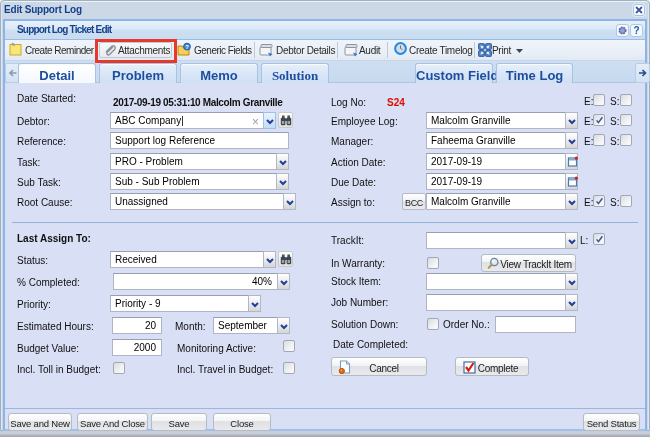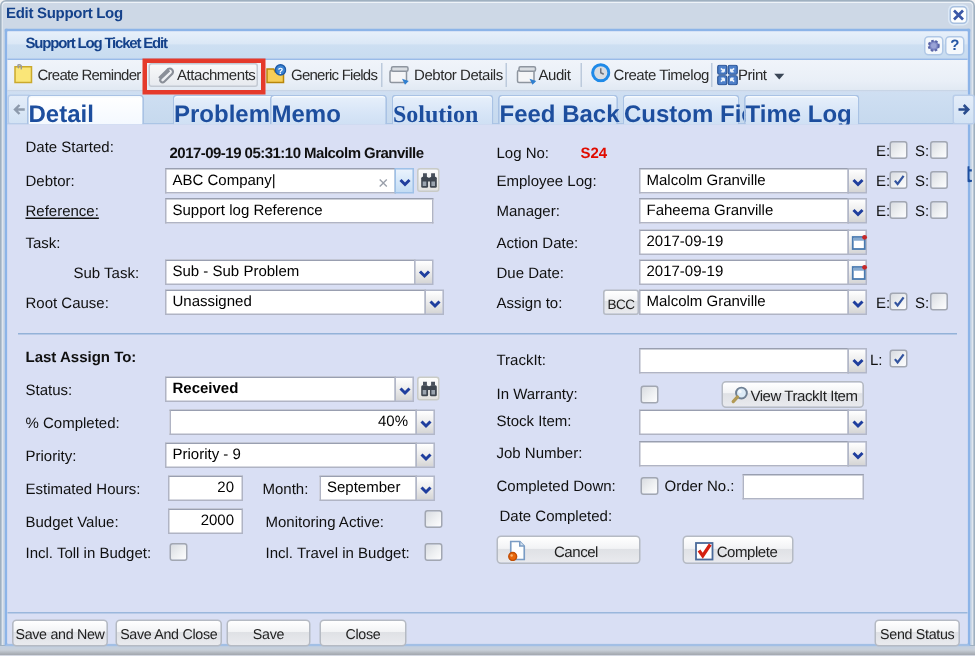--- a/index.html
+++ b/index.html
@@ -30,21 +30,21 @@
 .tbtxt { position:absolute; top:5px; color:#2a2a2a; letter-spacing:-0.3px; white-space:nowrap; }
 .tsep { position:absolute; top:2px; width:1px; height:16px; background:#bccadc; }
 .redrect { position:absolute; left:95px; top:39px; width:82px; height:24px;
   border:3px solid #e53a2b; z-index:50; }
 .attbtn { position:absolute; left:94px; top:2px; width:73px; height:16px;
   background:linear-gradient(180deg,#f8f9fa,#e7eaef); border:1px solid #c3c9d2; border-radius:2px; }
 .tabbar { position:absolute; left:0; top:40px; width:640px; height:22px;
   background:linear-gradient(180deg,#cfdff2,#c6d9ee); border-bottom:1px solid #abc5e5; }
 .tab { position:absolute; top:2px; height:20px; border:1px solid #a9c2e4; border-bottom:none;
   border-radius:3px 3px 0 0; background:linear-gradient(180deg,#e7f0fb 0%,#d7e5f7 60%,#cfe0f4 100%);
-  color:#1d4e9e; font-weight:bold; padding-top:4px; font-size:16px; white-space:nowrap;
+  color:#1d4e9e; font-weight:bold; text-align:center; padding-top:4px; font-size:13px; white-space:nowrap;
   box-shadow:inset 0 1px 0 #f6fafd; }
 .tab.active { background:linear-gradient(180deg,#ffffff 0%,#f4f9ff 100%); height:20px; }
 .scroller { position:absolute; top:2px; width:16px; height:20px; }
 .body { position:absolute; left:0; top:62px; width:640px; height:325px; background:#d9dff4; }
 .lbl { position:absolute; color:#101010; font-size:10px; white-space:nowrap; }
 .bold { font-weight:bold; }
 .field { position:absolute; height:17px; background:#fff; border:1px solid #b0b4c4; border-top-color:#999fb0; }
 .field .txt { position:absolute; left:4px; top:2px; font-size:10px; color:#000; white-space:nowrap; }
 .trigger { position:absolute; top:-1px; right:-13px; width:13px; height:17px;
   background:linear-gradient(180deg,#ffffff 0%,#eeeeee 45%,#d5d5d5 100%);
@@ -152,24 +152,23 @@
       </svg>
  </div>
 
  <div class="tabbar">
    <div class="scroller" style="left:0; background:linear-gradient(180deg,#e4edf9,#d2e2f4); border:1px solid #b9cde9; border-radius:2px;">
         <svg width="14" height="18">
           <path d="M10.5 9 L4.5 9 M7 6 L4 9 L7 12" stroke="#8d9aac" stroke-width="1.6" fill="none"></path>
         </svg>
       </div>
    <div class="tab active" style="left:13px; width:78px;">Detail</div>
-   <div class="tab" style="left:94px; width:78px;margin-left:16px;">Problem</div>
+   <div class="tab" style="left:94px; width:78px;">Problem</div>
    <div class="tab" style="left:175px; width:78px;">Memo</div>
    <div class="tab" style="left:256px; width:68px;font-family:Liberation Serif, serif;">Solution</div>
-   <div class="tab" style="left:327px; width:80px;">Feed Back</div>
    <div class="tab" style="left:410px; width:78px;">Custom Fields</div>
    <div class="tab" style="left:491px; width:77px;">Time Log</div>
    <div class="tab" style="left:571px; width:58px;margin-top:40px;">Checklist</div>
    <div class="scroller" style="left:630px; width:15px; background:linear-gradient(180deg,#e4edf9,#d2e2f4); border:1px solid #b9cde9; border-radius:2px;">
         <svg width="13" height="18">
           <path d="M3 9 L9 9 M6.5 6 L9.5 9 L6.5 12" stroke="#2b4d8e" stroke-width="1.7" fill="none"></path>
         </svg>
       </div>
  </div>
 
@@ -193,28 +192,36 @@
           <rect x="2" y="0.5" width="2.6" height="2.5" fill="#4a525c"></rect>
           <rect x="7.4" y="0.5" width="2.6" height="2.5" fill="#4a525c"></rect>
           <rect x="0.8" y="2.8" width="4.6" height="7.4" rx="1" fill="#3e464f"></rect>
           <rect x="6.6" y="2.8" width="4.6" height="7.4" rx="1" fill="#3e464f"></rect>
           <rect x="4.8" y="3.4" width="2.4" height="2.6" fill="#3e464f"></rect>
           <rect x="1.8" y="6" width="2.4" height="3" fill="#9aa4ae"></rect>
           <rect x="7.6" y="6" width="2.4" height="3" fill="#9aa4ae"></rect>
         </svg>
       </div>
 
-  <div class="lbl" style="left:12px; top:53px;text-decoration:underline;">Reference:</div>
+  <div class="lbl" style="left:12px; top:53px;">Reference:</div>
   <div class="field" style="left:105px; top:49px; width:179px;">
         <span class="txt">Support log Reference</span>
       </div>
 
   <div class="lbl" style="left:12px; top:74px;">Task:</div>
-
-  <div class="lbl" style="left:12px; top:94px;margin-left:32px;">Sub Task:</div>
+  <div class="field" style="left:105px; top:70px; width:167px;">
+        <span class="txt">PRO - Problem</span>
+        <div class="trigger">
+          <svg width="12" height="15" viewBox="0 0 12 15">
+            <path d="M3 7 L6 10 L9 7" stroke="#1f3e9e" stroke-width="2" fill="none"></path>
+          </svg>
+        </div>
+      </div>
+
+  <div class="lbl" style="left:12px; top:94px;">Sub Task:</div>
   <div class="field" style="left:105px; top:90px; width:167px;">
         <span class="txt">Sub - Sub Problem</span>
         <div class="trigger">
           <svg width="12" height="15" viewBox="0 0 12 15">
             <path d="M3 7 L6 10 L9 7" stroke="#1f3e9e" stroke-width="2" fill="none"></path>
           </svg>
         </div>
       </div>
 
   <div class="lbl" style="left:12px; top:114px;">Root Cause:</div>
@@ -307,21 +314,21 @@
         </svg>
       </div>
   <div class="lbl" style="left:605px; top:114px;">S:</div>
   <div class="cb" style="left:615px; top:112px;"></div>
 
   <div class="sep" style="left:7px; top:139px; width:626px;"></div>
 
   <div class="lbl bold" style="left:12px; top:150px;">Last Assign To:</div>
 
   <div class="lbl" style="left:12px; top:172px;">Status:</div>
-  <div class="field" style="left:105px; top:168px; width:154px;font-weight:bold;">
+  <div class="field" style="left:105px; top:168px; width:154px;">
         <span class="txt">Received</span>
         <div class="trigger">
           <svg width="12" height="15" viewBox="0 0 12 15">
             <path d="M3 7 L6 10 L9 7" stroke="#1f3e9e" stroke-width="2" fill="none"></path>
           </svg>
         </div>
       </div>
   <div class="binobtn" style="left:273px; top:168px;">
         <svg width="12" height="11" viewBox="0 0 12 11" style="margin:2px auto 0">
           <rect x="2" y="0.5" width="2.6" height="2.5" fill="#4a525c"></rect>
@@ -338,21 +345,21 @@
   <div class="field" style="left:108px; top:190px; width:165px;">
         <span class="txt" style="left:auto; right:5px;">40%</span>
         <div class="trigger">
           <svg width="12" height="15" viewBox="0 0 12 15">
             <path d="M3 7 L6 10 L9 7" stroke="#1f3e9e" stroke-width="2" fill="none"></path>
           </svg>
         </div>
       </div>
 
   <div class="lbl" style="left:12px; top:216px;">Priority:</div>
-  <div class="field" style="left:105px; top:212px; width:168px;">
+  <div class="field" style="left:105px; top:212px; width:139px;">
         <span class="txt">Priority - 9</span>
         <div class="trigger">
           <svg width="12" height="15" viewBox="0 0 12 15">
             <path d="M3 7 L6 10 L9 7" stroke="#1f3e9e" stroke-width="2" fill="none"></path>
           </svg>
         </div>
       </div>
 
   <div class="lbl" style="left:12px; top:238px;">Estimated Hours:</div>
   <div class="field" style="left:107px; top:234px; width:50px;">
@@ -417,21 +424,21 @@
 
   <div class="lbl" style="left:326px; top:214px;">Job Number:</div>
   <div class="field" style="left:421px; top:211px; width:140px;">
         <div class="trigger">
           <svg width="12" height="15" viewBox="0 0 12 15">
             <path d="M3 7 L6 10 L9 7" stroke="#1f3e9e" stroke-width="2" fill="none"></path>
           </svg>
         </div>
       </div>
 
-  <div class="lbl" style="left:326px; top:236px;">Completed Down:</div>
+  <div class="lbl" style="left:326px; top:236px;">Solution Down:</div>
   <div class="cb" style="left:422px; top:235px;"></div>
   <div class="lbl" style="left:438px; top:236px;">Order No.:</div>
   <div class="field" style="left:490px; top:233px; width:81px;"></div>
 
   <div class="lbl" style="left:328px; top:256px;">Date Completed:</div>
 
   <div class="btn" style="left:326px; top:274px; width:96px; height:19px; padding-top:5px;">
     <svg style="position:absolute;left:6px;top:2px" width="14" height="14" viewBox="0 0 14 14">
           <path d="M2.5 1 L8.5 1 L11.5 4 L11.5 13 L2.5 13 Z" fill="#fdfefe" stroke="#7a9cc4" stroke-width="1.1"></path>
           <path d="M8.5 1 L8.5 4 L11.5 4" fill="#d6e4f2" stroke="#7a9cc4" stroke-width="1"></path>

